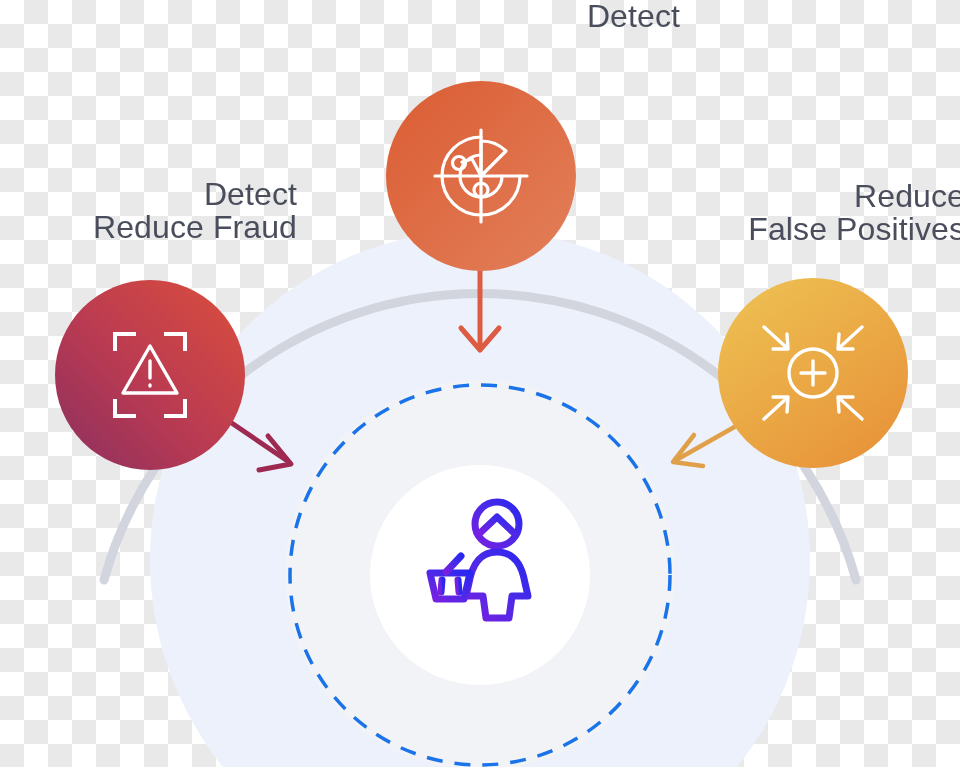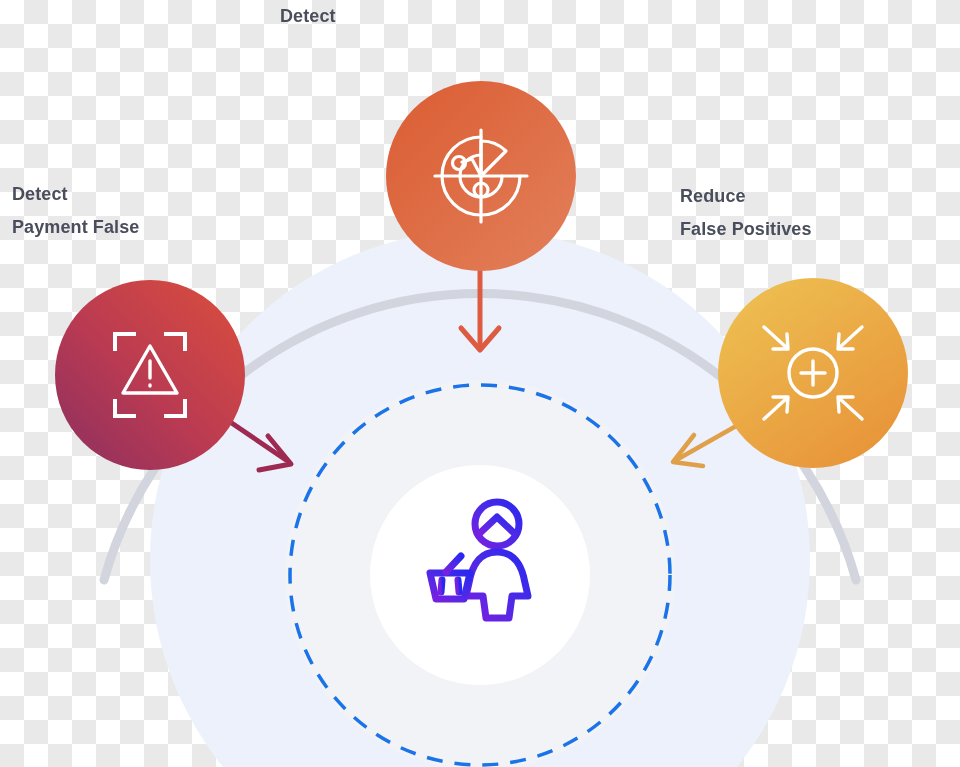--- a/index.html
+++ b/index.html
@@ -25,25 +25,25 @@
   }
   #stage svg.layer {
     position: absolute;
     left: 0;
     top: 0;
     width: 960px;
     height: 767px;
   }
   .label {
     position: absolute;
-    text-align: left;
+    text-align: right;
     color: #4a4e5c;
-    font-size: 18px;
+    font-size: 32px;
     line-height: 33px;
-    font-weight: 700;
+    font-weight: 400;
     letter-spacing: 0.1px;
     white-space: nowrap;
     user-select: none;
   }
   .label .l1 { display: block; }
   .label .l2 { display: block; }
   #label-top   { left: 280px; top: 0px;   width: 400px; }
   #label-left  { left: 12px;  top: 178px; width: 285px; }
   #label-right { left: 680px; top: 180px; width: 285px; }
 </style>
@@ -194,21 +194,21 @@
       <line x1="458" y1="580" x2="459" y2="592"></line>
     </g>
   </svg>
 
   <div class="label" id="label-top">
     <span class="l1">Detect</span>
   </div>
 
   <div class="label" id="label-left">
     <span class="l1">Detect</span>
-    <span class="l2">Payment False</span>
+    <span class="l2">Reduce Fraud</span>
   </div>
 
   <div class="label" id="label-right">
     <span class="l1">Reduce</span>
     <span class="l2">False Positives</span>
   </div>
 
 </div>
 
 </body></html>

